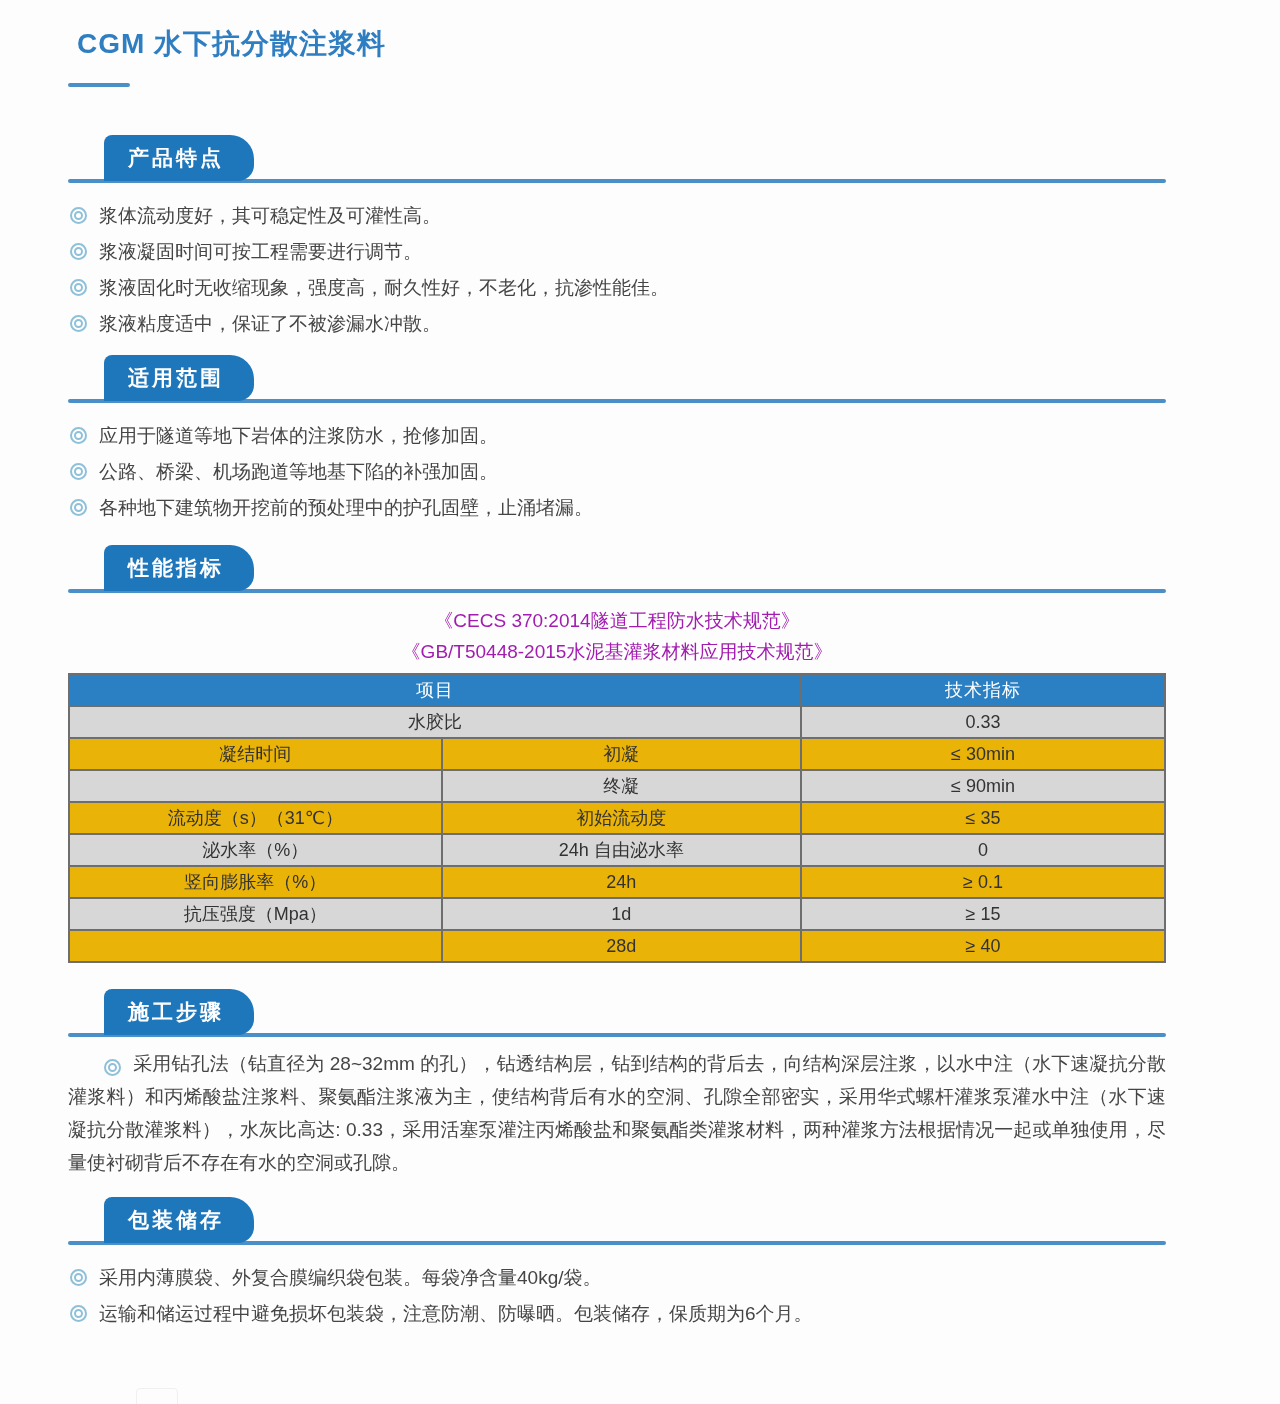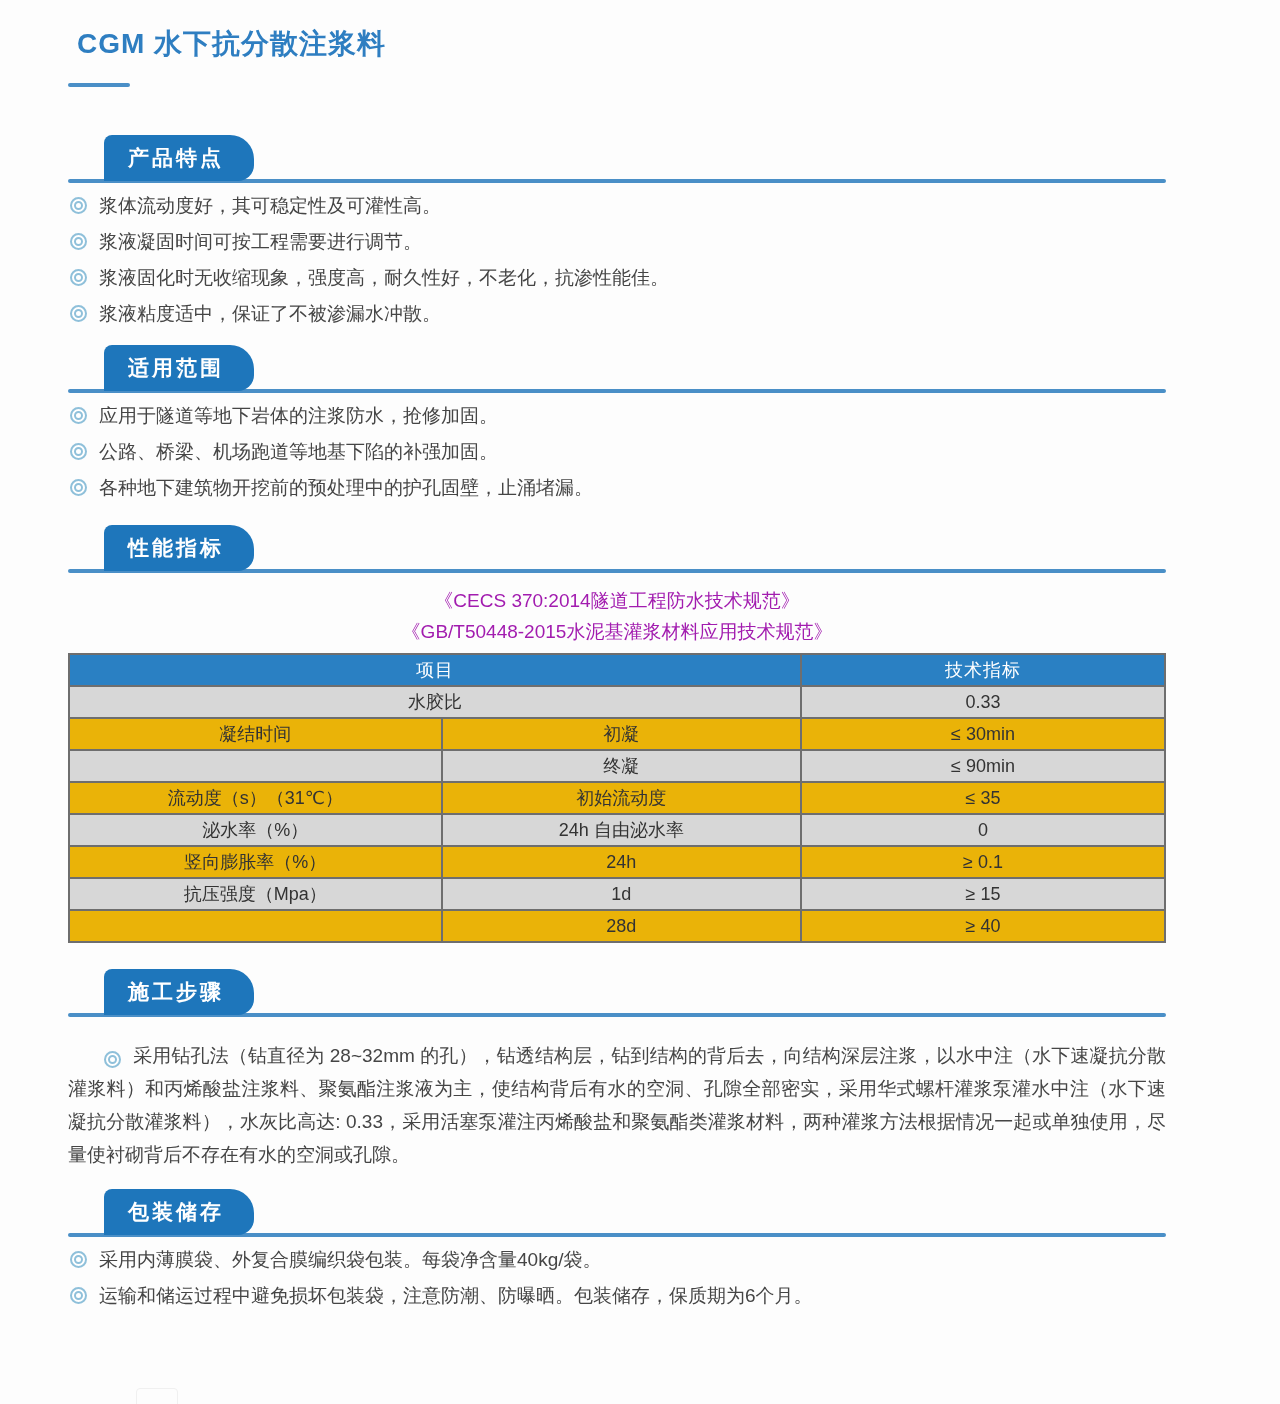--- a/index.html
+++ b/index.html
@@ -65,21 +65,21 @@
     width:17px;height:17px;border:2px solid var(--ring);border-radius:50%;
     display:flex;align-items:center;justify-content:center;
     background:#fff;
   }
   .ring-inner{
     box-sizing:border-box;
     width:9px;height:9px;border:2px solid var(--ring);border-radius:50%;
   }
 
   
-  .bullets{margin-top:10px;}
+  .bullets{margin-top:20px;}
   .bullet{
     display:flex;align-items:flex-start;
     margin:0 0 10px 0;
     font-size:19px;line-height:26px;color:var(--text);
   }
   .bullet .ring{margin:4px 12px 0 2px;}
 
   
   .standards{margin-top:12px;text-align:center;}
   .standard-line{font-size:19px;line-height:31px;color:#a21caf;}
@@ -96,21 +96,21 @@
   }
   table.perf th,table.perf td{
     border:2px solid var(--border-gray);
     text-align:center;vertical-align:middle;
     height:26px;padding:2px 6px;
   }
   table.perf tr.gray td{background:var(--row-gray);}
   table.perf tr.white td{background:#eab308;}
 
   
-  .paras{margin-top:22px;}
+  .paras{margin-top:10px;}
   .para{
     margin:0 0 2px 0;
     font-size:19px;line-height:33px;color:var(--text);
     text-align:justify;text-indent:36px;
   }
   .para .ring{
     display:inline-flex;vertical-align:-2px;margin-right:12px;
   }
 
   

